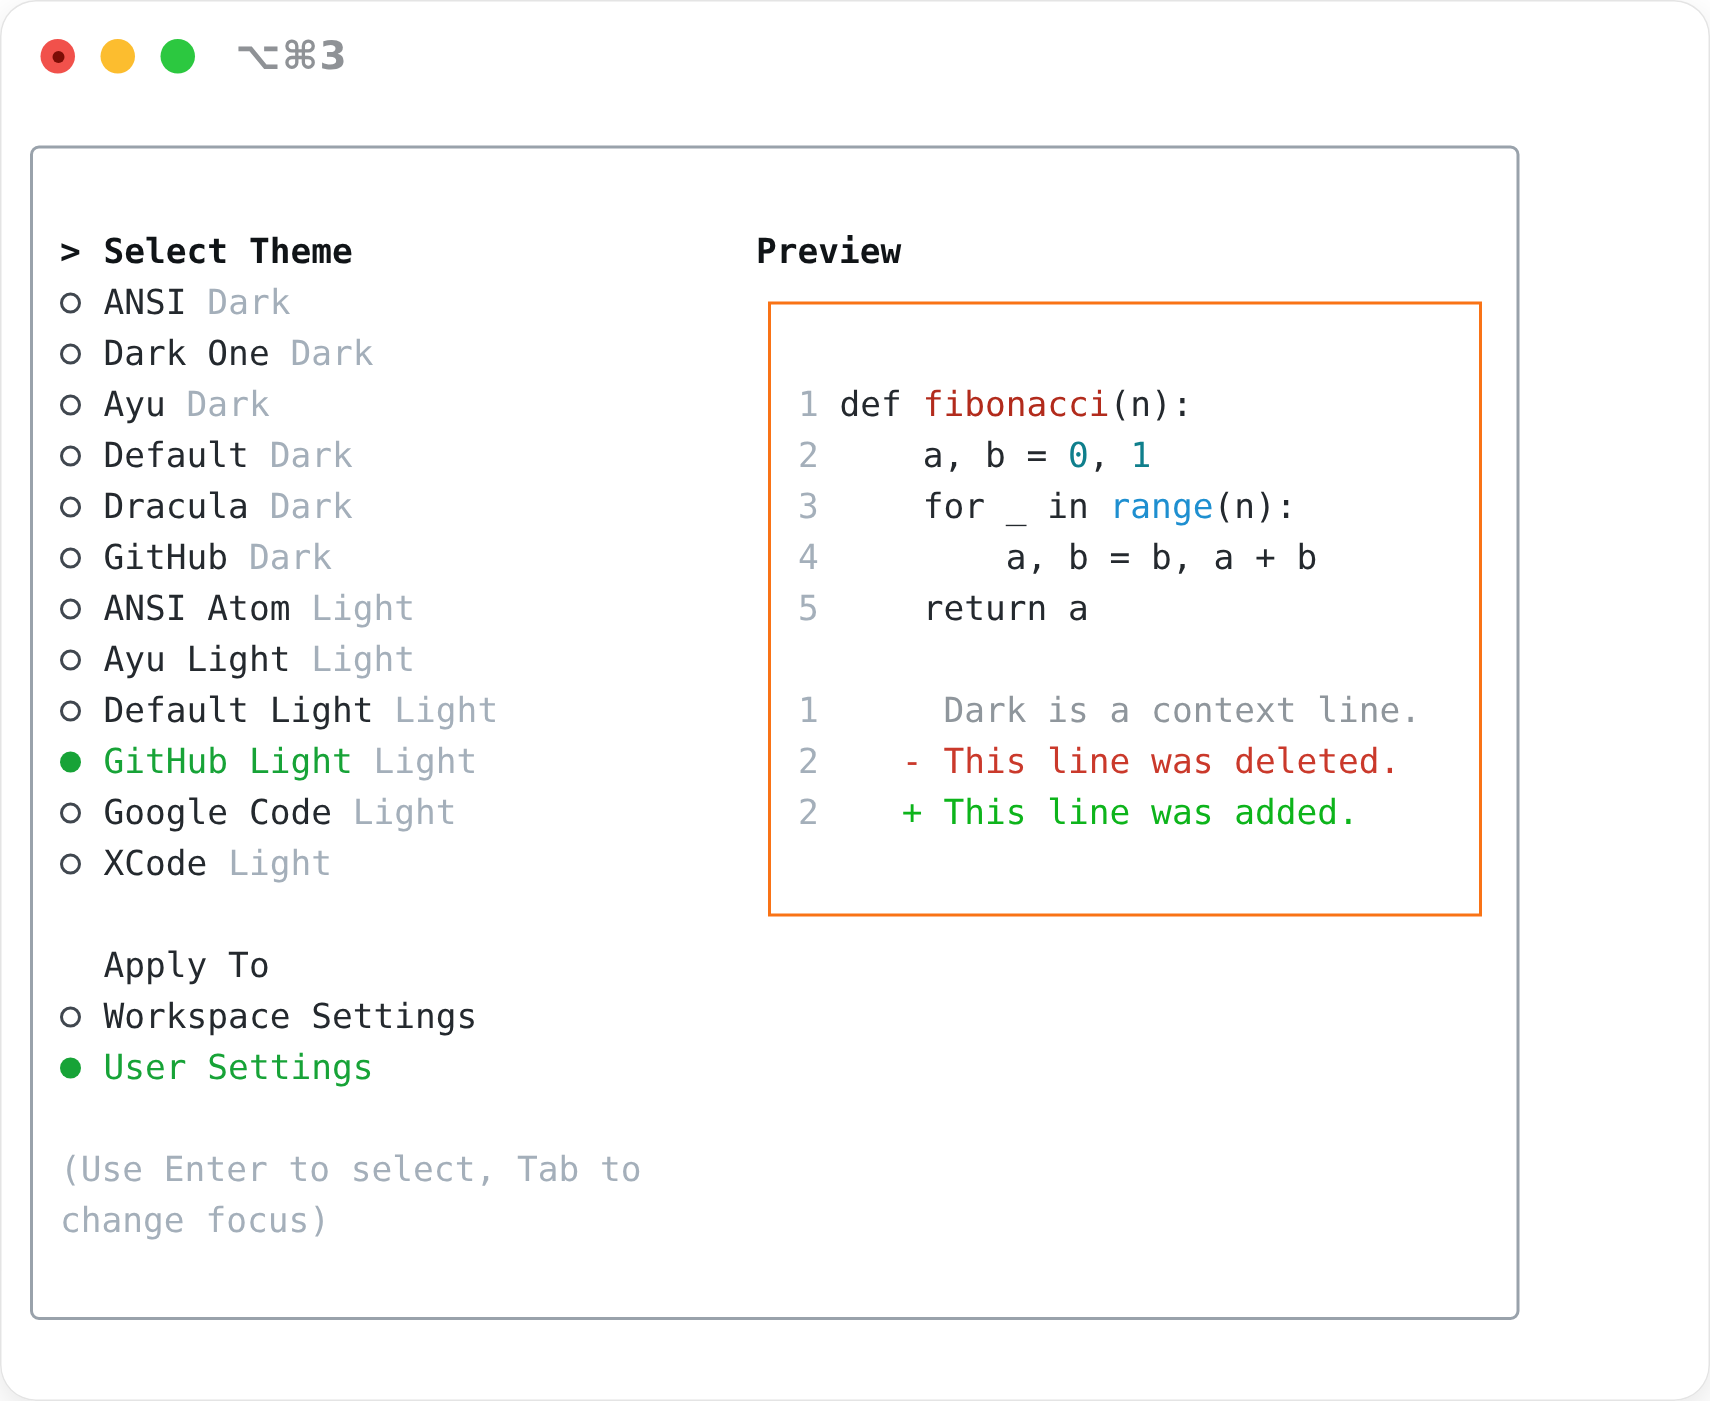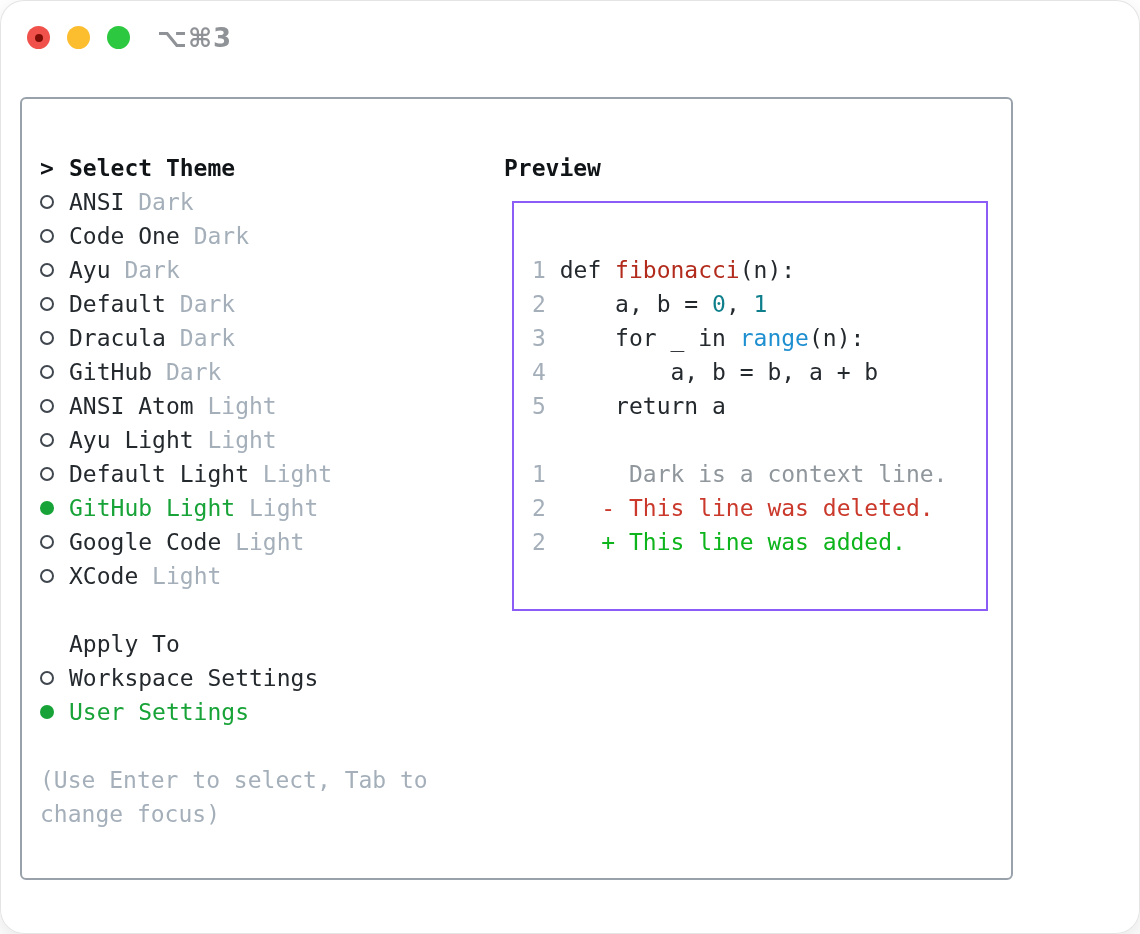--- a/index.html
+++ b/index.html
@@ -64,21 +64,21 @@
   .help { color: #a4afba; line-height: 34px; width: 425px; }
   
   .preview-title {
     position: absolute; left: 482px; top: 52px; height: 34px;
     display: flex; align-items: center;
     font-weight: bold; font-size: 23px; color: #101417;
   }
   .preview-box {
     position: absolute; left: 490px; top: 102px;
     width: 476px; height: 410px;
-    border: 2px solid #8b5cf6; background: #fff;
+    border: 2px solid #f97316; background: #fff;
     padding: 50px 0 0 18px;
     overflow: hidden;
   }
   .cline { height: 34px; white-space: pre; font-size: 23px; line-height: 34px; }
   .lineno      { color: #a4afba; }
   .tok-plain   { color: #24292e; }
   .tok-func    { color: #b22b1c; }
   .tok-num     { color: #0f7f8c; }
   .tok-builtin { color: #1e8fd0; }
   .tok-context { color: #8f969c; }
@@ -108,21 +108,21 @@
       </div>
 
       <div id="theme-list">
           <div class="row">
             <span class="bullet ring"></span>
             <span>ANSI</span>
             <span class="variant"> Dark</span>
           </div>
           <div class="row">
             <span class="bullet ring"></span>
-            <span>Code One</span>
+            <span>Dark One</span>
             <span class="variant"> Dark</span>
           </div>
           <div class="row">
             <span class="bullet ring"></span>
             <span>Ayu</span>
             <span class="variant"> Dark</span>
           </div>
           <div class="row">
             <span class="bullet ring"></span>
             <span>Default</span>

